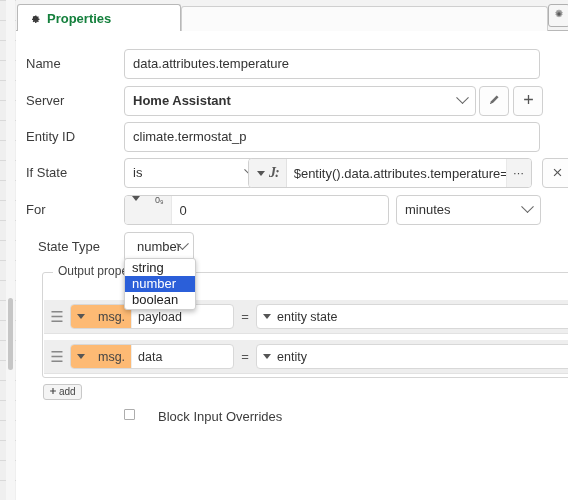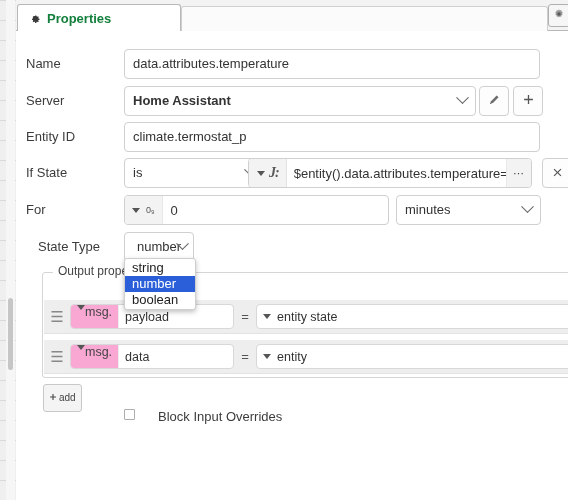--- a/index.html
+++ b/index.html
@@ -229,22 +229,22 @@
     border-radius: 4px;
     background: #ffffff;
     display: flex;
     align-items: stretch;
     overflow: hidden;
   }
   .spin-type {
     background: #f3f3f3;
     border-right: 1px solid #e8e8e8;
     display: flex;
-    align-items: center;
-    gap: 6px;
+    align-items: flex-start;
+    gap: 15px;
     padding: 0 7px;
     color: #555;
   }
   .num-glyph {
     font-size: 9px;
     line-height: 1;
     color: #555;
   }
   .spin-val {
     flex: 1;
@@ -337,24 +337,24 @@
   .kv-left {
     box-sizing: border-box;
     width: 164px; height: 25px;
     background: #ffffff;
     border: 1px solid #d8d8d8;
     border-radius: 4px;
     display: flex; align-items: center;
     overflow: hidden;
   }
   .kv-prefix {
-    background: #f9a8d4;
+    background: #fdba74;
     height: 100%;
-    display: flex; align-items: flex-start;
-    gap: 0;
+    display: flex; align-items: center;
+    gap: 13px;
     padding: 0 6px;
     border-right: 1px solid #ececec;
     font-size: 12.5px;
     color: #444;
   }
   .kv-val {
     flex: 1;
     padding-left: 6px;
     font-size: 12.5px;
     color: #333;
@@ -374,21 +374,21 @@
     display: flex; align-items: center;
     gap: 6px;
     padding: 0 6px;
     font-size: 12.5px;
     color: #333;
     overflow: hidden;
   }
   .addbtn {
     position: absolute;
     left: 27px; top: 384px;
-    height: 28px;
+    height: 16px;
     box-sizing: border-box;
     background: #f4f4f4;
     border: 1px solid #c8c8c8;
     border-radius: 3px;
     font-size: 10px;
     color: #444;
     padding: 0 5px;
     line-height: 14px;
     display: flex; align-items: center; gap: 2px;
   }

